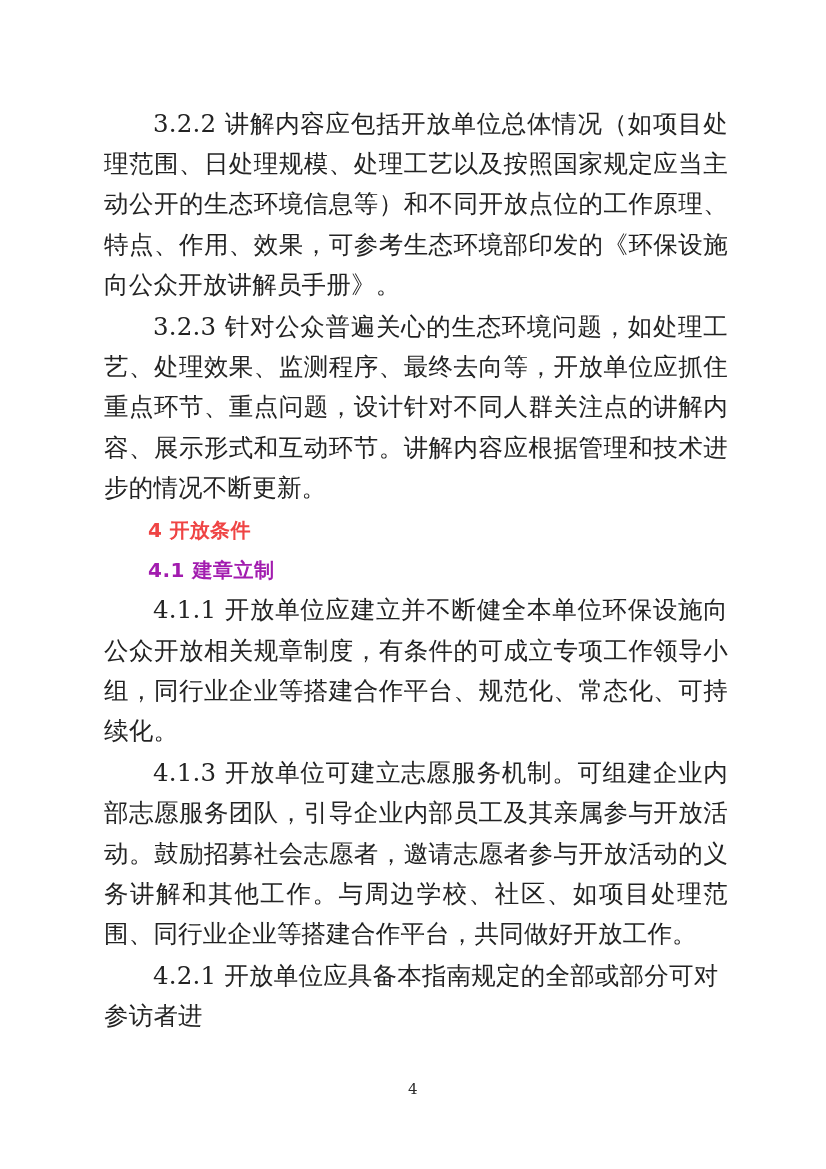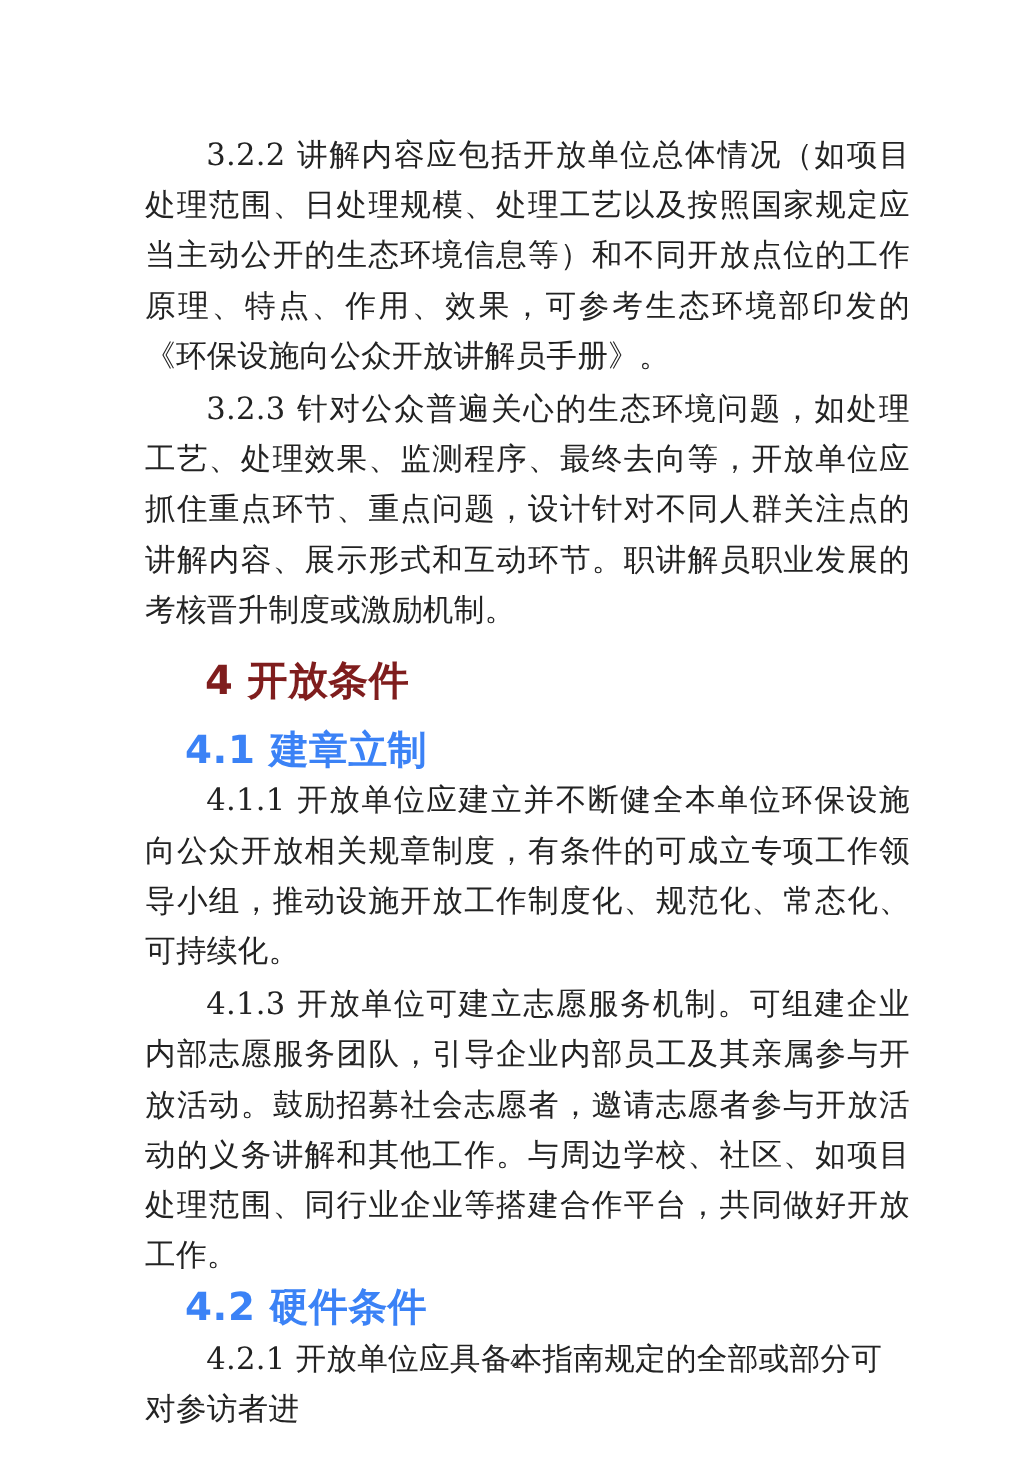--- a/index.html
+++ b/index.html
@@ -35,49 +35,49 @@
   }
 
   
   .para {
     font-family: "DejaVu Serif", "Liberation Serif", serif;
     font-size: 24.5px;
     line-height: 40.2px;
     text-align: justify;
     text-justify: inter-character;
     text-indent: 49px;
-    margin: 0 0 2px 16px;
+    margin: 0 0 2px 4px;
     letter-spacing: 0.2px;
     color: #232323;
     word-break: break-all;
     hyphens: none;
   }
   .para.last-short {
     text-align: left;
   }
 
   
   .h1 {
     font-family: "DejaVu Sans", "Liberation Sans", sans-serif;
-    font-size: 32px;
+    font-size: 20px;
     line-height: 40.2px;
     font-weight: 600;
     text-indent: 48px;
-    margin: 16px;
-    color: #7f1d1d;
+    margin: 0;
+    color: #ef4444;
     letter-spacing: 0.3px;
   }
   .h2 {
     font-family: "DejaVu Sans", "Liberation Sans", sans-serif;
-    font-size: 31px;
+    font-size: 20px;
     line-height: 40.2px;
     font-weight: 700;
     text-indent: 48px;
     margin: 0;
-    color: #3b82f6;
+    color: #a21caf;
     letter-spacing: 0.5px;
   }
 
   
   .page-number {
     position: absolute;
     left: 0;
     top: 1080px;
     width: 826px;
     text-align: center;
@@ -89,32 +89,31 @@
 </style>
 </head>
 <body>
 
 <div class="page">
 
   <div class="content">
 
     <p class="para">3.2.2 讲解内容应包括开放单位总体情况（如项目处理范围、日处理规模、处理工艺以及按照国家规定应当主动公开的生态环境信息等）和不同开放点位的工作原理、特点、作用、效果，可参考生态环境部印发的《环保设施向公众开放讲解员手册》。</p>
 
-    <p class="para">3.2.3 针对公众普遍关心的生态环境问题，如处理工艺、处理效果、监测程序、最终去向等，开放单位应抓住重点环节、重点问题，设计针对不同人群关注点的讲解内容、展示形式和互动环节。职讲解员职业发展的考核晋升制度或激励机制。</p>
+    <p class="para">3.2.3 针对公众普遍关心的生态环境问题，如处理工艺、处理效果、监测程序、最终去向等，开放单位应抓住重点环节、重点问题，设计针对不同人群关注点的讲解内容、展示形式和互动环节。讲解内容应根据管理和技术进步的情况不断更新。</p>
 
     <h1 class="h1">4 开放条件</h1>
 
     <h2 class="h2">4.1 建章立制</h2>
 
-    <p class="para">4.1.1 开放单位应建立并不断健全本单位环保设施向公众开放相关规章制度，有条件的可成立专项工作领导小组，推动设施开放工作制度化、规范化、常态化、可持续化。</p>
+    <p class="para">4.1.1 开放单位应建立并不断健全本单位环保设施向公众开放相关规章制度，有条件的可成立专项工作领导小组，同行业企业等搭建合作平台、规范化、常态化、可持续化。</p>
 
 
     <p class="para">4.1.3 开放单位可建立志愿服务机制。可组建企业内部志愿服务团队，引导企业内部员工及其亲属参与开放活动。鼓励招募社会志愿者，邀请志愿者参与开放活动的义务讲解和其他工作。与周边学校、社区、如项目处理范围、同行业企业等搭建合作平台，共同做好开放工作。</p>
 
-    <h2 class="h2">4.2 硬件条件</h2>
 
     <p class="para last-short">4.2.1 开放单位应具备本指南规定的全部或部分可对参访者进</p>
 
   </div>
 
   <div class="page-number">4</div>
 
 </div>
 
 </body></html>

